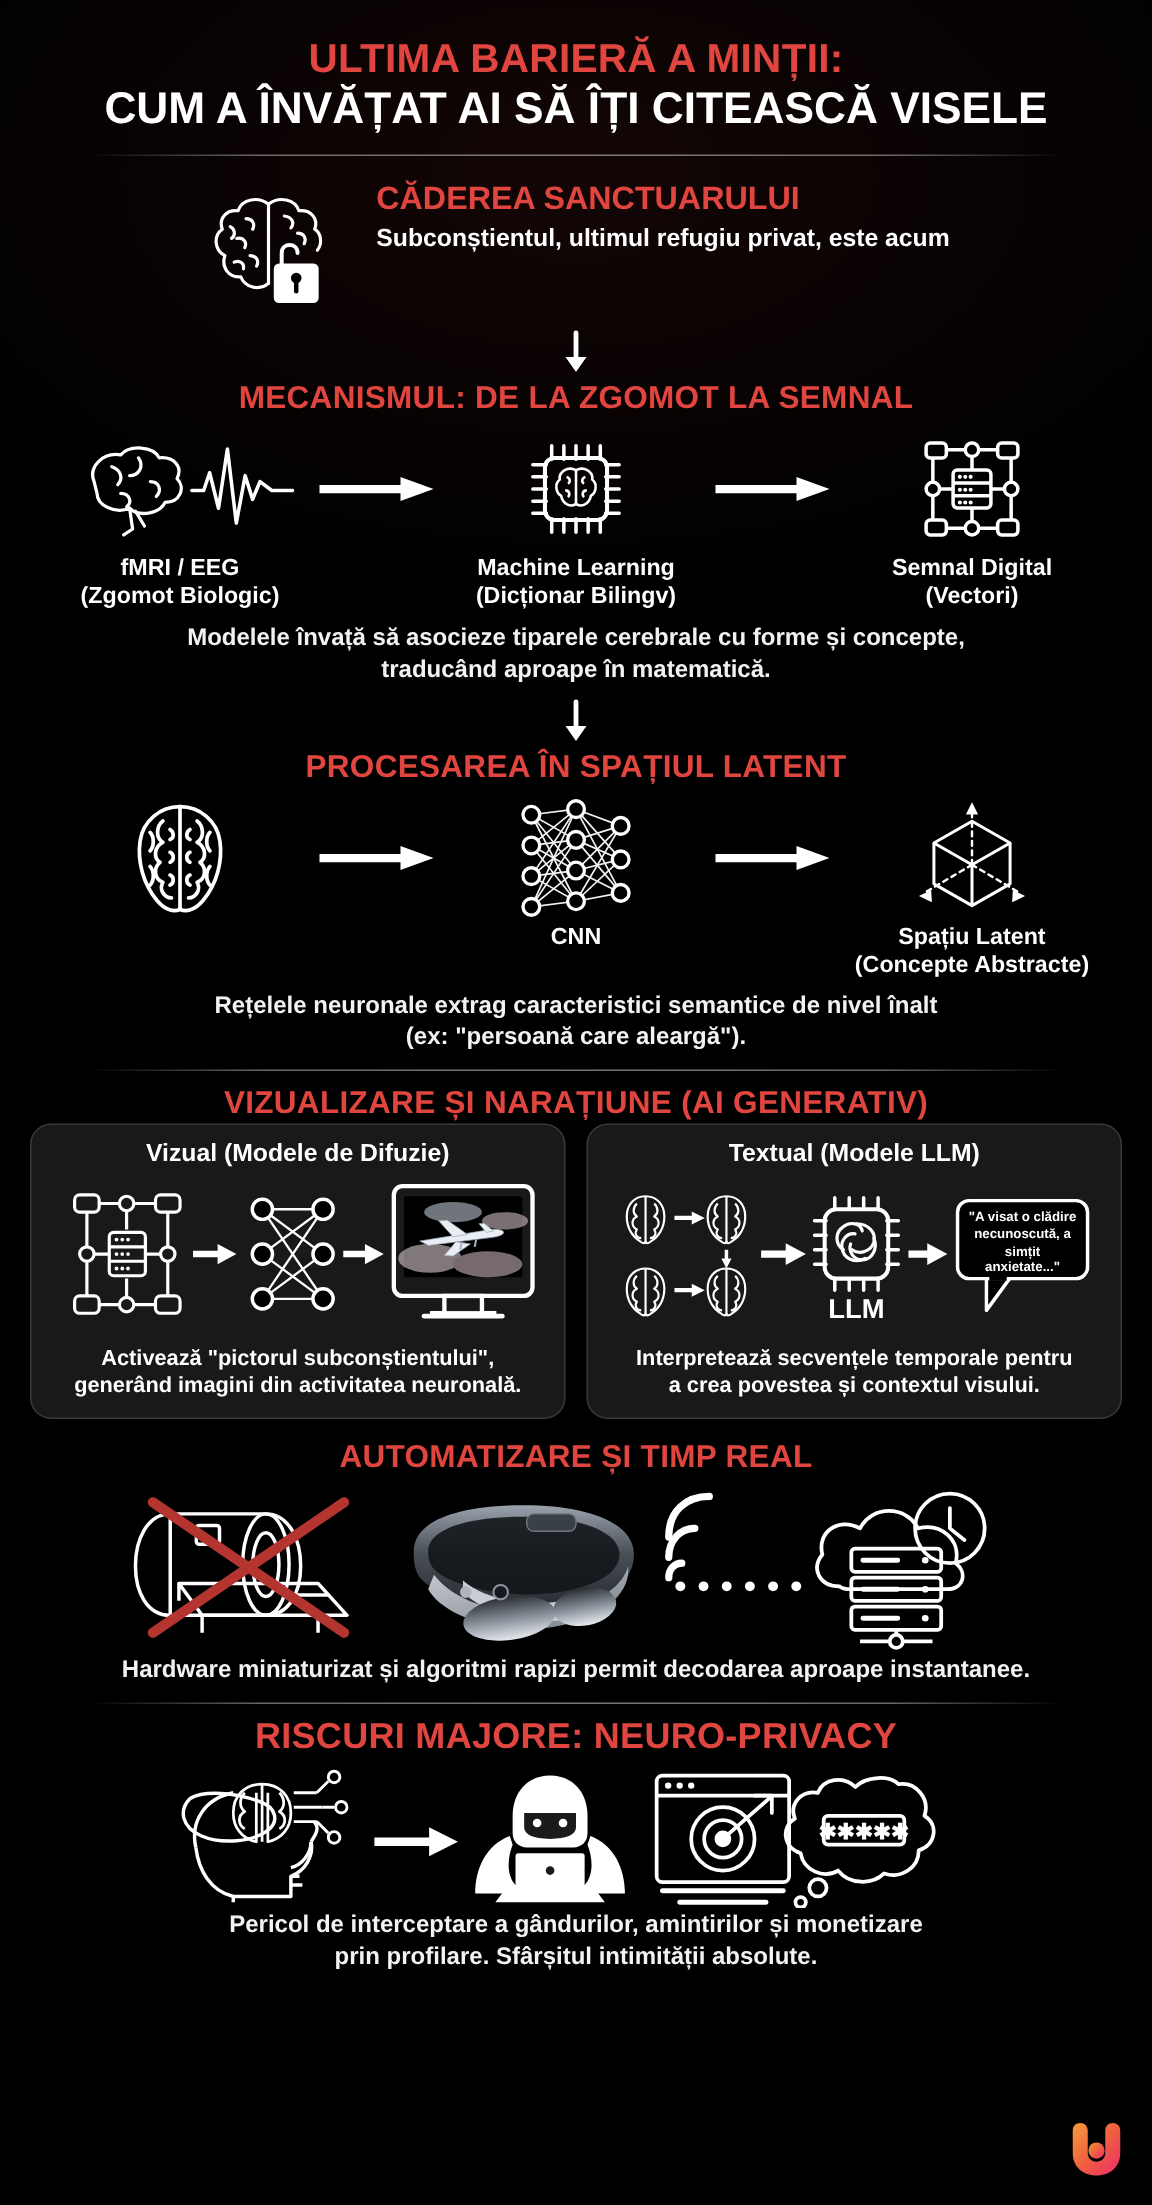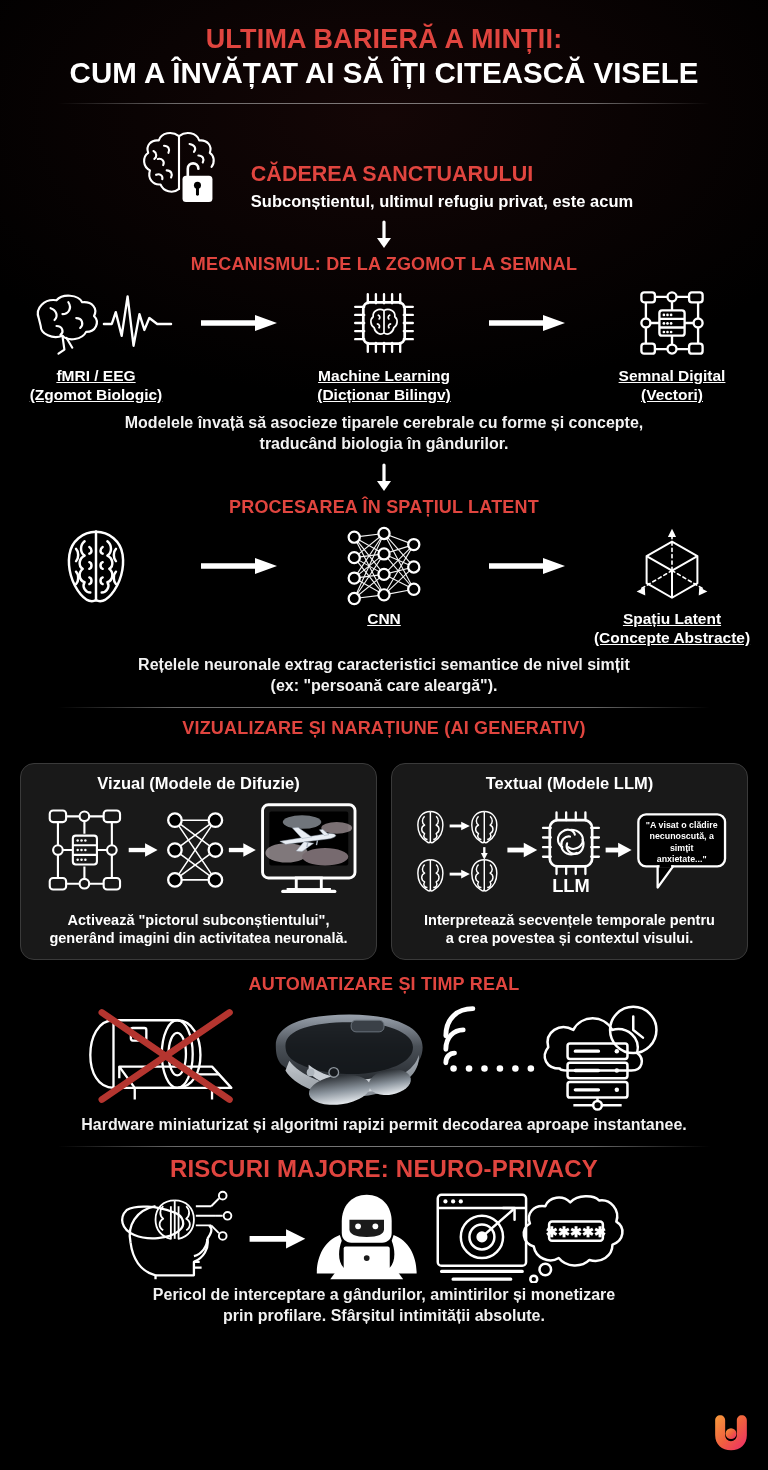--- a/index.html
+++ b/index.html
@@ -50,59 +50,58 @@
     height: 1px;
     margin: 14px 42px 0 42px;
     background: linear-gradient(to right, rgba(255,255,255,0) 0%, rgba(190,190,190,0.55) 18%, rgba(200,200,200,0.6) 50%, rgba(190,190,190,0.55) 82%, rgba(255,255,255,0) 100%);
   }
   .divider.tight { margin-top: 10px; }
 
   
   .section { text-align: center; }
   .sec-head {
     color: #e0453f;
-    font-size: 18px;
+    font-size: 21px;
     font-weight: 800;
     text-transform: uppercase;
     letter-spacing: 0.2px;
   }
   .sec-head.small { font-size: 24px; }
   .caption {
     font-size: 16px;
     font-weight: 700;
     line-height: 1.3;
     color: #f2f2f2;
   }
 
   
-  .s1 { display: flex; align-items: flex-end; justify-content: center; gap: 28px; padding: 16px 22px 0 22px; }
+  .s1 { display: flex; align-items: flex-start; justify-content: center; gap: 28px; padding: 16px 22px 0 22px; }
   .s1-icon { flex: 0 0 88px; height: 92px; }
   .s1-text { text-align: left; max-width: 470px; }
   .s1-title { color: #e0453f; font-size: 21.5px; font-weight: 800; text-transform: uppercase; margin-bottom: 4px; }
   .s1-body { font-size: 16.5px; font-weight: 600; line-height: 1.28; }
 
   .arrow-down { display: flex; justify-content: center; margin: 8px 0 4px; }
 
   
   .flow {
     display: flex;
     align-items: flex-start;
-    justify-content: space-between;
+    justify-content: center;
     gap: 4px;
     margin-top: 10px;
-    text-decoration: underline;
   }
   .flow-node { width: 160px; text-align: center; }
   .flow-node .art { height: 76px; display: flex; align-items: center; justify-content: center; }
   .flow-label { font-size: 15.5px; font-weight: 700; line-height: 1.22; margin-top: 6px; }
   .flow-sub { font-size: 15.5px; font-weight: 600; line-height: 1.22; }
   .flow-arrow { width: 96px; display: flex; align-items: center; justify-content: center; height: 76px; }
 
   
-  .cards { display: flex; gap: 14px; justify-content: center; margin-top: 24px; padding: 0 4px; }
+  .cards { display: flex; gap: 14px; justify-content: center; margin-top: 1px; padding: 0 4px; }
   .card {
     flex: 1 1 0;
     background: #191919;
     border: 1px solid #3a3a3a;
     border-radius: 14px;
     padding: 10px 10px 12px 10px;
     text-align: center;
   }
   .card-title { font-size: 16.5px; font-weight: 700; margin-bottom: 6px; }
   .card-art { height: 104px; display: flex; align-items: center; justify-content: center; }
@@ -270,21 +269,21 @@
                 <circle cx="39" cy="50" r="1.5"></circle>
             </g>
           </svg>
         </div>
         <div class="flow-label">Semnal Digital</div>
         <div class="flow-sub">(Vectori)</div>
       </div>
     </div>
 
     <div class="caption" style="margin-top:8px">Modelele învață să asocieze tiparele cerebrale cu forme și concepte,</div>
-    <div class="caption">traducând biologia în gândurilor.</div>
+    <div class="caption">traducând aproape în matematică.</div>
   </div>
 
   <div class="arrow-down">
     <svg width="20" height="30" viewBox="0 0 20 30">
       <path d="M10 2 L10 20" stroke="#fff" stroke-width="3.2" stroke-linecap="round"></path>
       <path d="M3 18 L10 28 L17 18 Z" fill="#fff"></path>
     </svg>
   </div>
 
   <div class="section">
@@ -379,21 +378,21 @@
               <path d="M7 71 L16 66.5 L16.5 75.5 Z"></path>
               <path d="M85 71 L76 66.5 L75.5 75.5 Z"></path>
             </g>
           </svg>
         </div>
         <div class="flow-label">Spațiu Latent</div>
         <div class="flow-sub">(Concepte Abstracte)</div>
       </div>
     </div>
 
-    <div class="caption" style="margin-top:8px">Rețelele neuronale extrag caracteristici semantice de nivel simțit</div>
+    <div class="caption" style="margin-top:8px">Rețelele neuronale extrag caracteristici semantice de nivel înalt</div>
     <div class="caption">(ex: "persoană care aleargă").</div>
   </div>
 
   <div class="divider tight"></div>
 
   <div class="section" style="margin-top:10px">
     <div class="sec-head">VIZUALIZARE ȘI NARAȚIUNE (AI GENERATIV)</div>
 
     <div class="cards">
 

